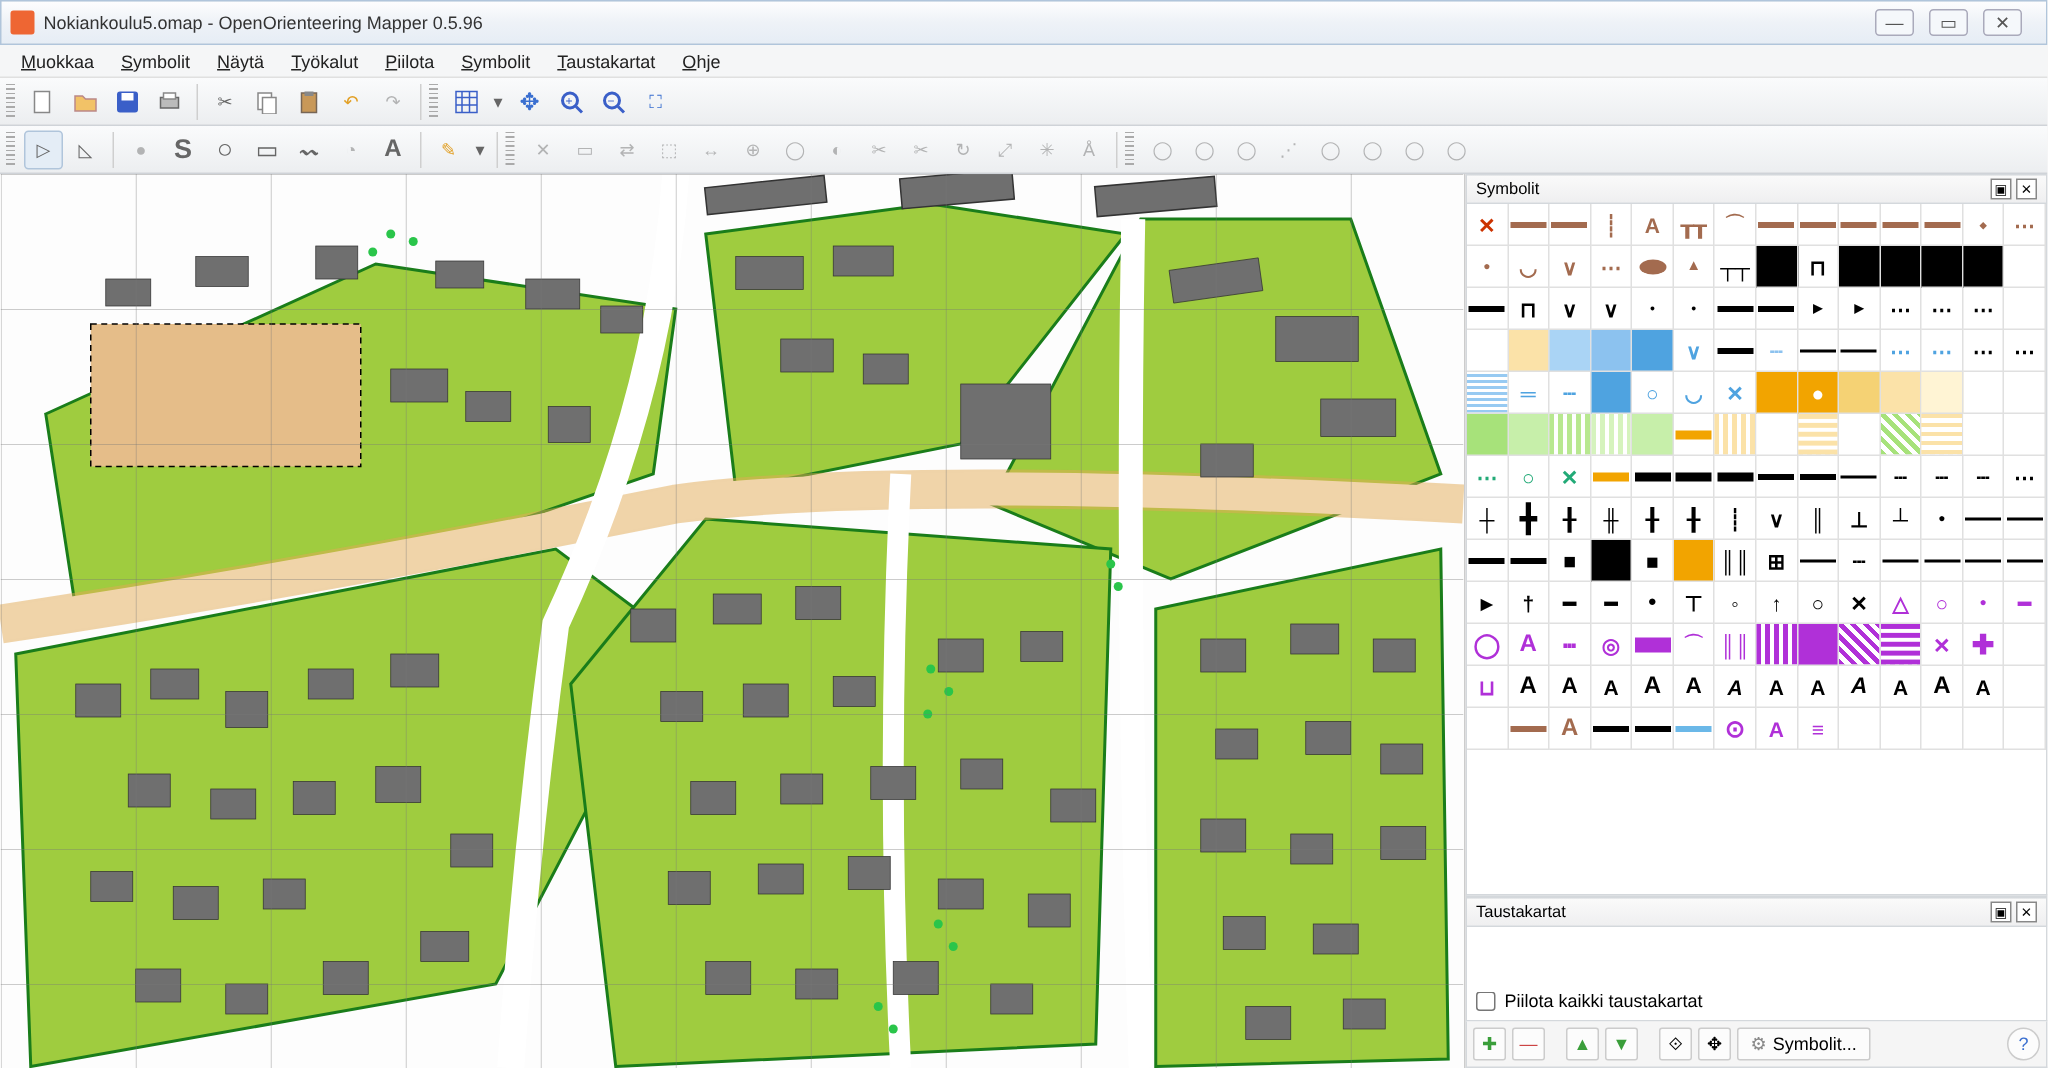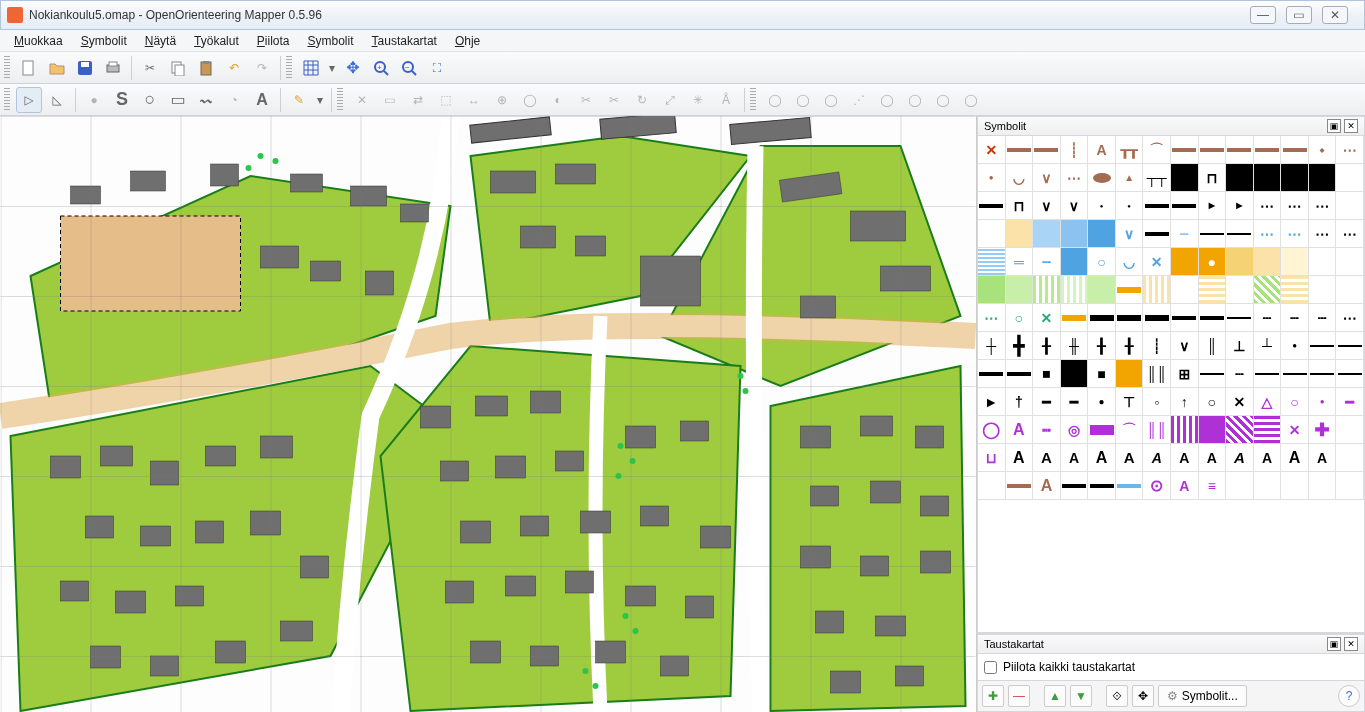--- a/index.html
+++ b/index.html
@@ -27,21 +27,21 @@
   
   .panel-header { height: 20px; background: linear-gradient(#fafafa, #efeff0); border: 1px solid #d4d8dc; display: flex; align-items: center; padding: 0 6px; font-size: 11px; }
   .panel-header .spacer { flex: 1; }
   .panel-header .pbtn { width: 14px; height: 14px; border: 1px solid #888; font-size: 9px; display: flex; align-items: center; justify-content: center; margin-left: 3px; background: #fff; }
   
   .symbol-grid { flex: 1; background: #fff; display: grid; grid-template-columns: repeat(14, 1fr); grid-auto-rows: 28px; border: 1px solid #d4d8dc; border-top: none; overflow: hidden; }
   .symcell { border-right: 1px solid #e0e0e0; border-bottom: 1px solid #e0e0e0; display: flex; align-items: center; justify-content: center; font-size: 14px; position: relative; font-weight: bold; }
   
   .tausta-panel { display: flex; flex-direction: column; border-top: 1px solid #d4d8dc; }
   .tausta-body { background: #fff; border: 1px solid #d4d8dc; border-top: none; padding: 4px 6px; }
-  .tausta-check { display: flex; align-items: center; gap: 6px; padding: 2px 0; }
+  .tausta-check { display: flex; align-items: center; gap: 6px; padding: 2px 0; margin-top: 36px; }
   .tausta-table { width: 100%; border-collapse: collapse; margin-top: 6px; }
   .tausta-table th, .tausta-table td { border: 1px solid #d8d8d8; padding: 4px 6px; font-size: 11px; text-align: left; background: #fff; }
   .tausta-table th { background: linear-gradient(#fafafa, #efefef); font-weight: normal; }
   .tausta-table td.opacity { text-align: right; }
   .tausta-toolbar { display: flex; align-items: center; gap: 4px; padding: 4px; background: #f5f5f5; border: 1px solid #d4d8dc; border-top: none; }
   .tausta-toolbar .tbtn { width: 22px; height: 22px; border: 1px solid #ccc; border-radius: 2px; background: #fcfcfc; display: flex; align-items: center; justify-content: center; font-size: 12px; }
   .tausta-toolbar .edit { padding: 0 8px; width: auto; display: flex; align-items: center; gap: 4px; }
   
   
   .map-svg { width: 100%; height: 100%; }

